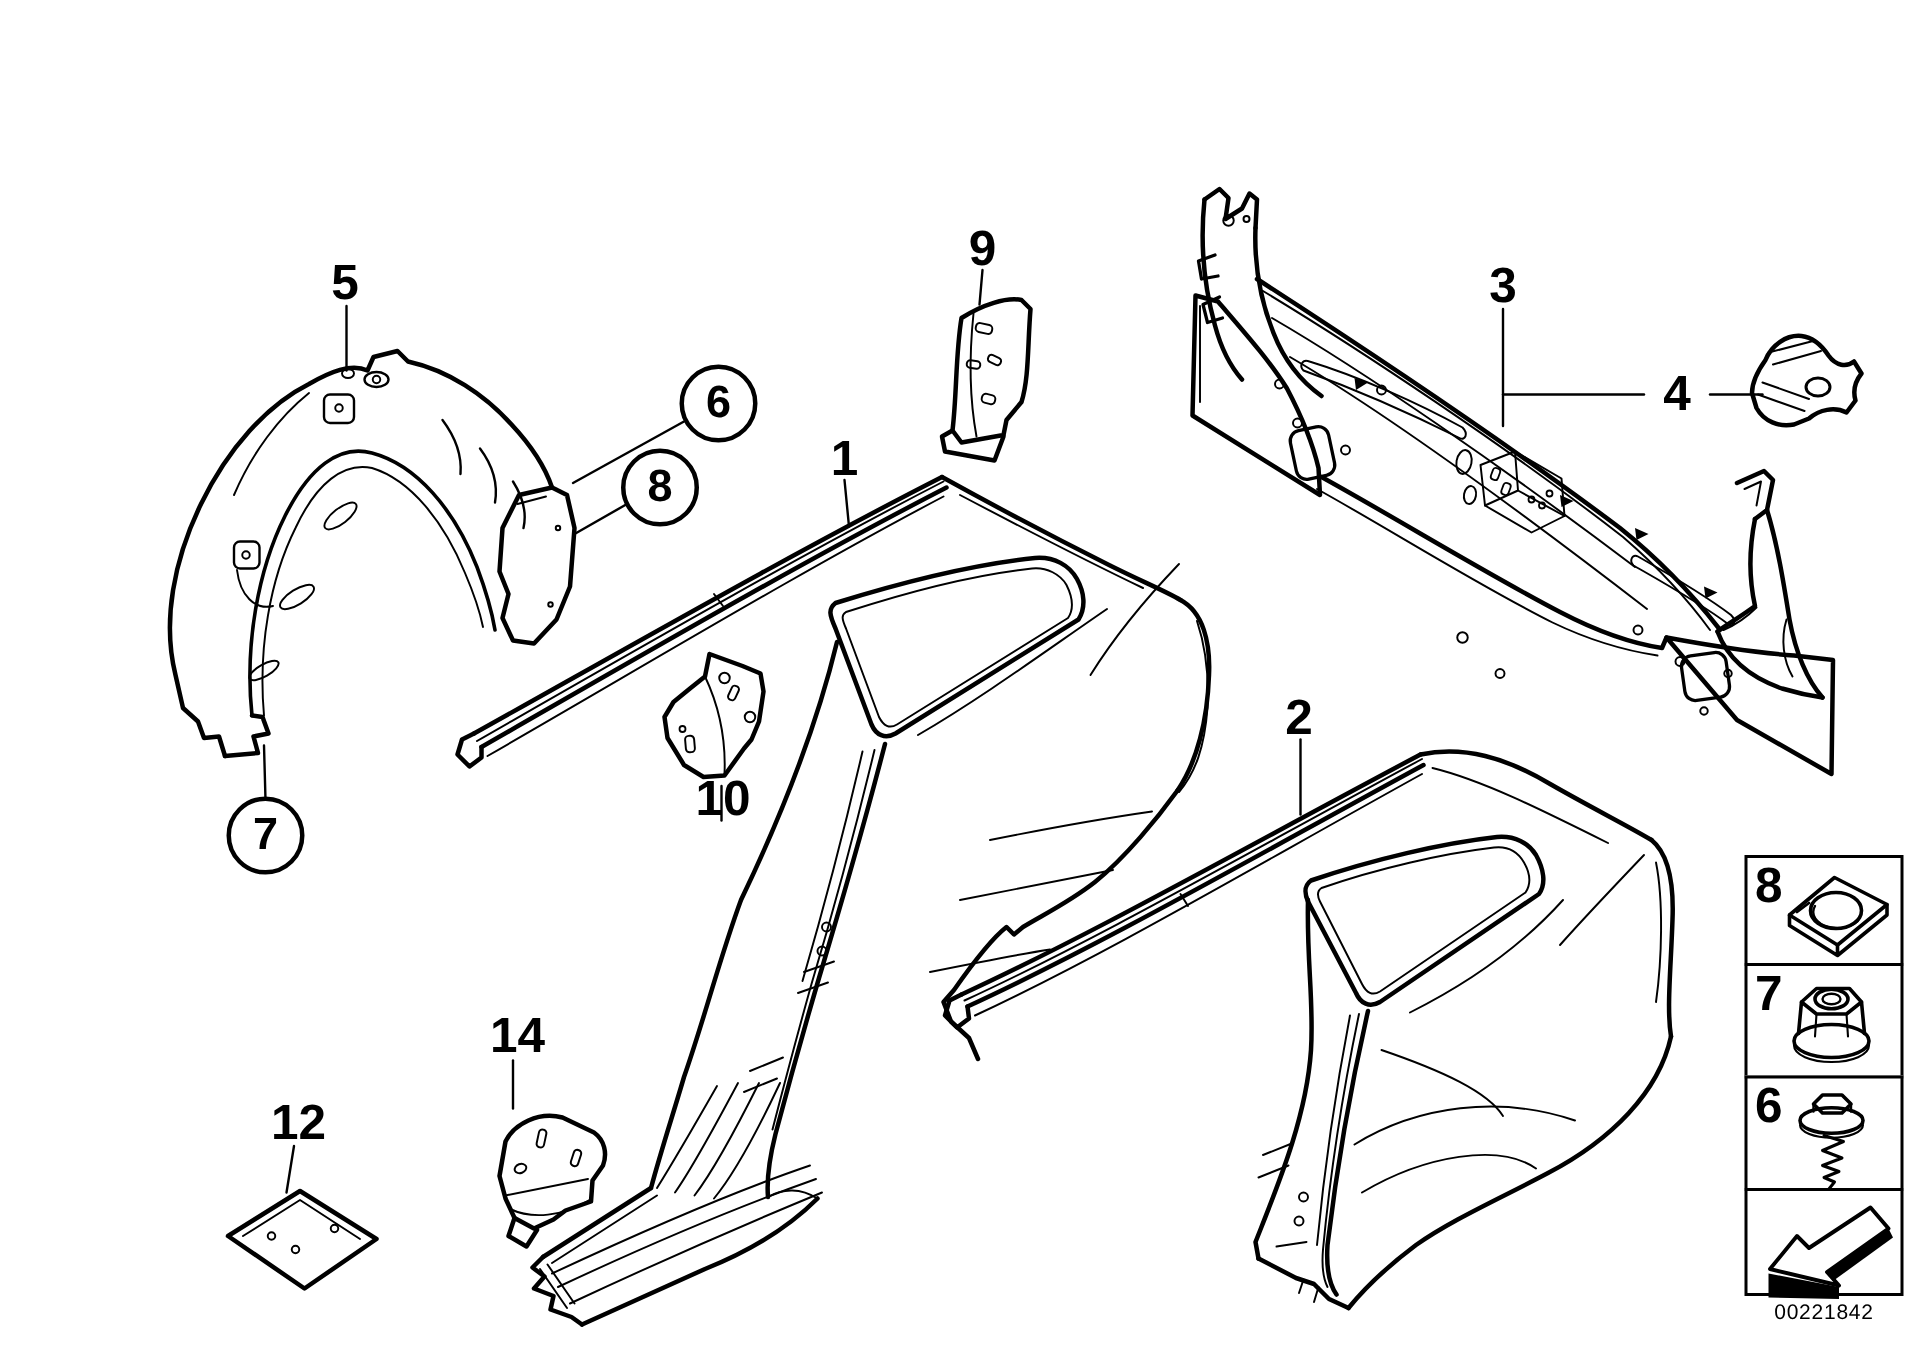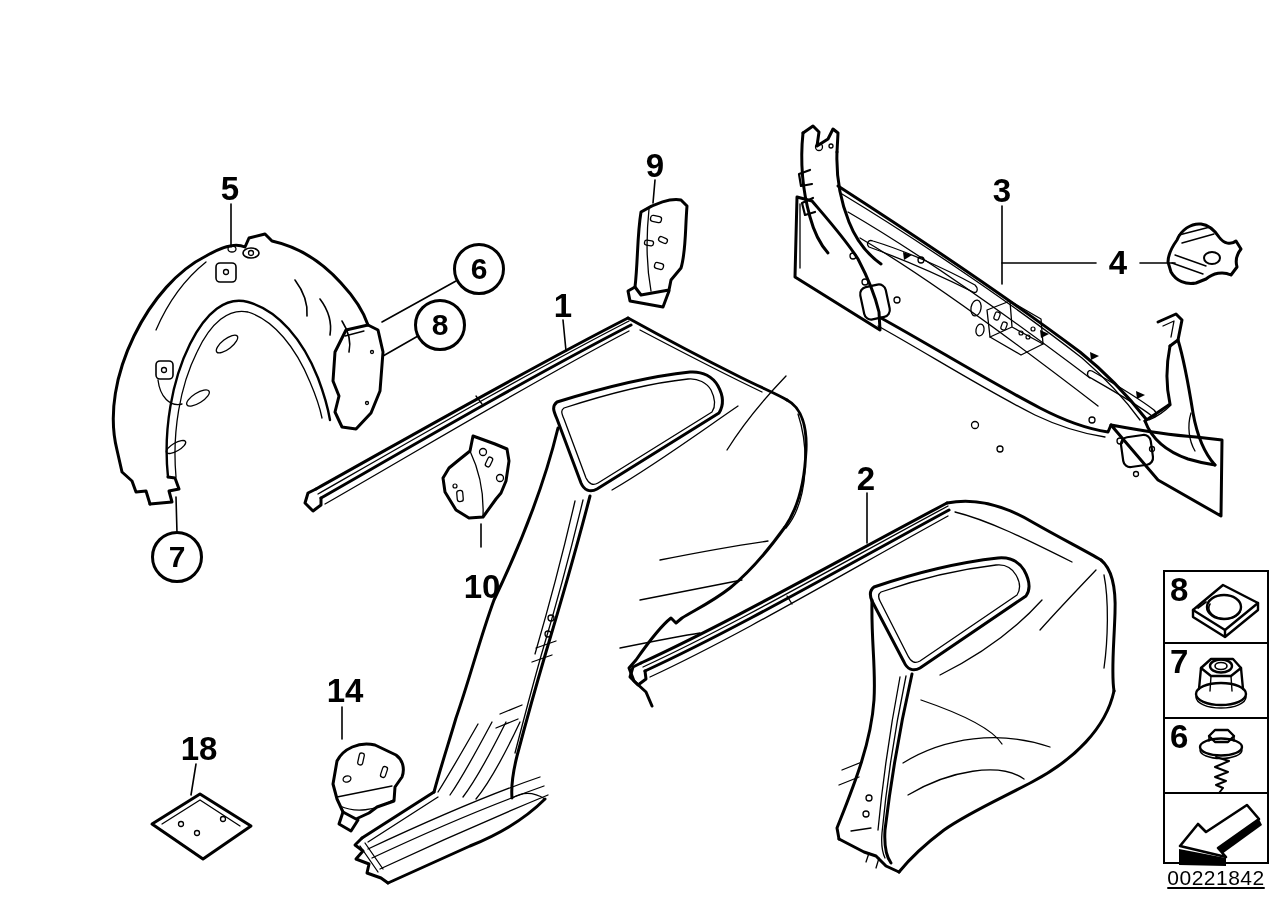--- a/index.html
+++ b/index.html
@@ -11,21 +11,21 @@
   .callout.circled{width:46px;height:46px;border:3px solid #000;border-radius:50%;
            background:#fff;display:flex;align-items:center;justify-content:center;
            font-size:30px;}
   .sidebar{position:absolute;left:1163px;top:570px;width:106px;}
   .sbox{box-sizing:border-box;width:106px;border:2px solid #000;background:#fff;
         position:relative;}
   .sbox + .sbox{margin-top:-2px;}
   .sbox .snum{position:absolute;left:5px;top:1px;font-size:33px;font-weight:bold;line-height:1;}
   .sbox svg{position:absolute;left:0;top:0;}
   .imgnum{position:absolute;left:1158px;top:866px;width:116px;text-align:center;
-          font-size:21px;letter-spacing:0.5px;text-decoration:underline;}
+          font-size:14px;letter-spacing:0.5px;}
 </style>
 </head>
 <body>
 
 <div class="stage">
 
   <svg class="art" width="1288" height="910" viewBox="0 0 1288 910">
     <g fill="none" stroke="#000" stroke-linecap="round" stroke-linejoin="round">
 
       <g>
@@ -262,23 +262,23 @@
       </g>
     </g>
   </svg>
 
   <div class="callout" style="left:230px;top:188px">5</div>
   <div class="callout" style="left:563px;top:305px">1</div>
   <div class="callout" style="left:655px;top:165px">9</div>
   <div class="callout" style="left:1002px;top:190px">3</div>
   <div class="callout" style="left:1118px;top:262px">4</div>
   <div class="callout" style="left:866px;top:478px">2</div>
-  <div class="callout" style="left:482px;top:586px">10</div>
+  <div class="callout" style="left:482px;top:532px">10</div>
   <div class="callout" style="left:345px;top:690px">14</div>
-  <div class="callout" style="left:199px;top:748px">18</div>
+  <div class="callout" style="left:199px;top:748px">12</div>
   <div class="callout circled" style="left:479px;top:269px">6</div>
   <div class="callout circled" style="left:440px;top:325px">8</div>
   <div class="callout circled" style="left:177px;top:557px">7</div>
 
   <div class="sidebar">
 
     <div class="sbox" style="height:74px">
       <svg width="106" height="74" viewBox="0 0 106 74">
         <g fill="none" stroke="#000" stroke-linecap="round" stroke-linejoin="round" stroke-width="2.4">
           <path d="M28,38 L58,13 L93,31 L60,58 Z"></path>

